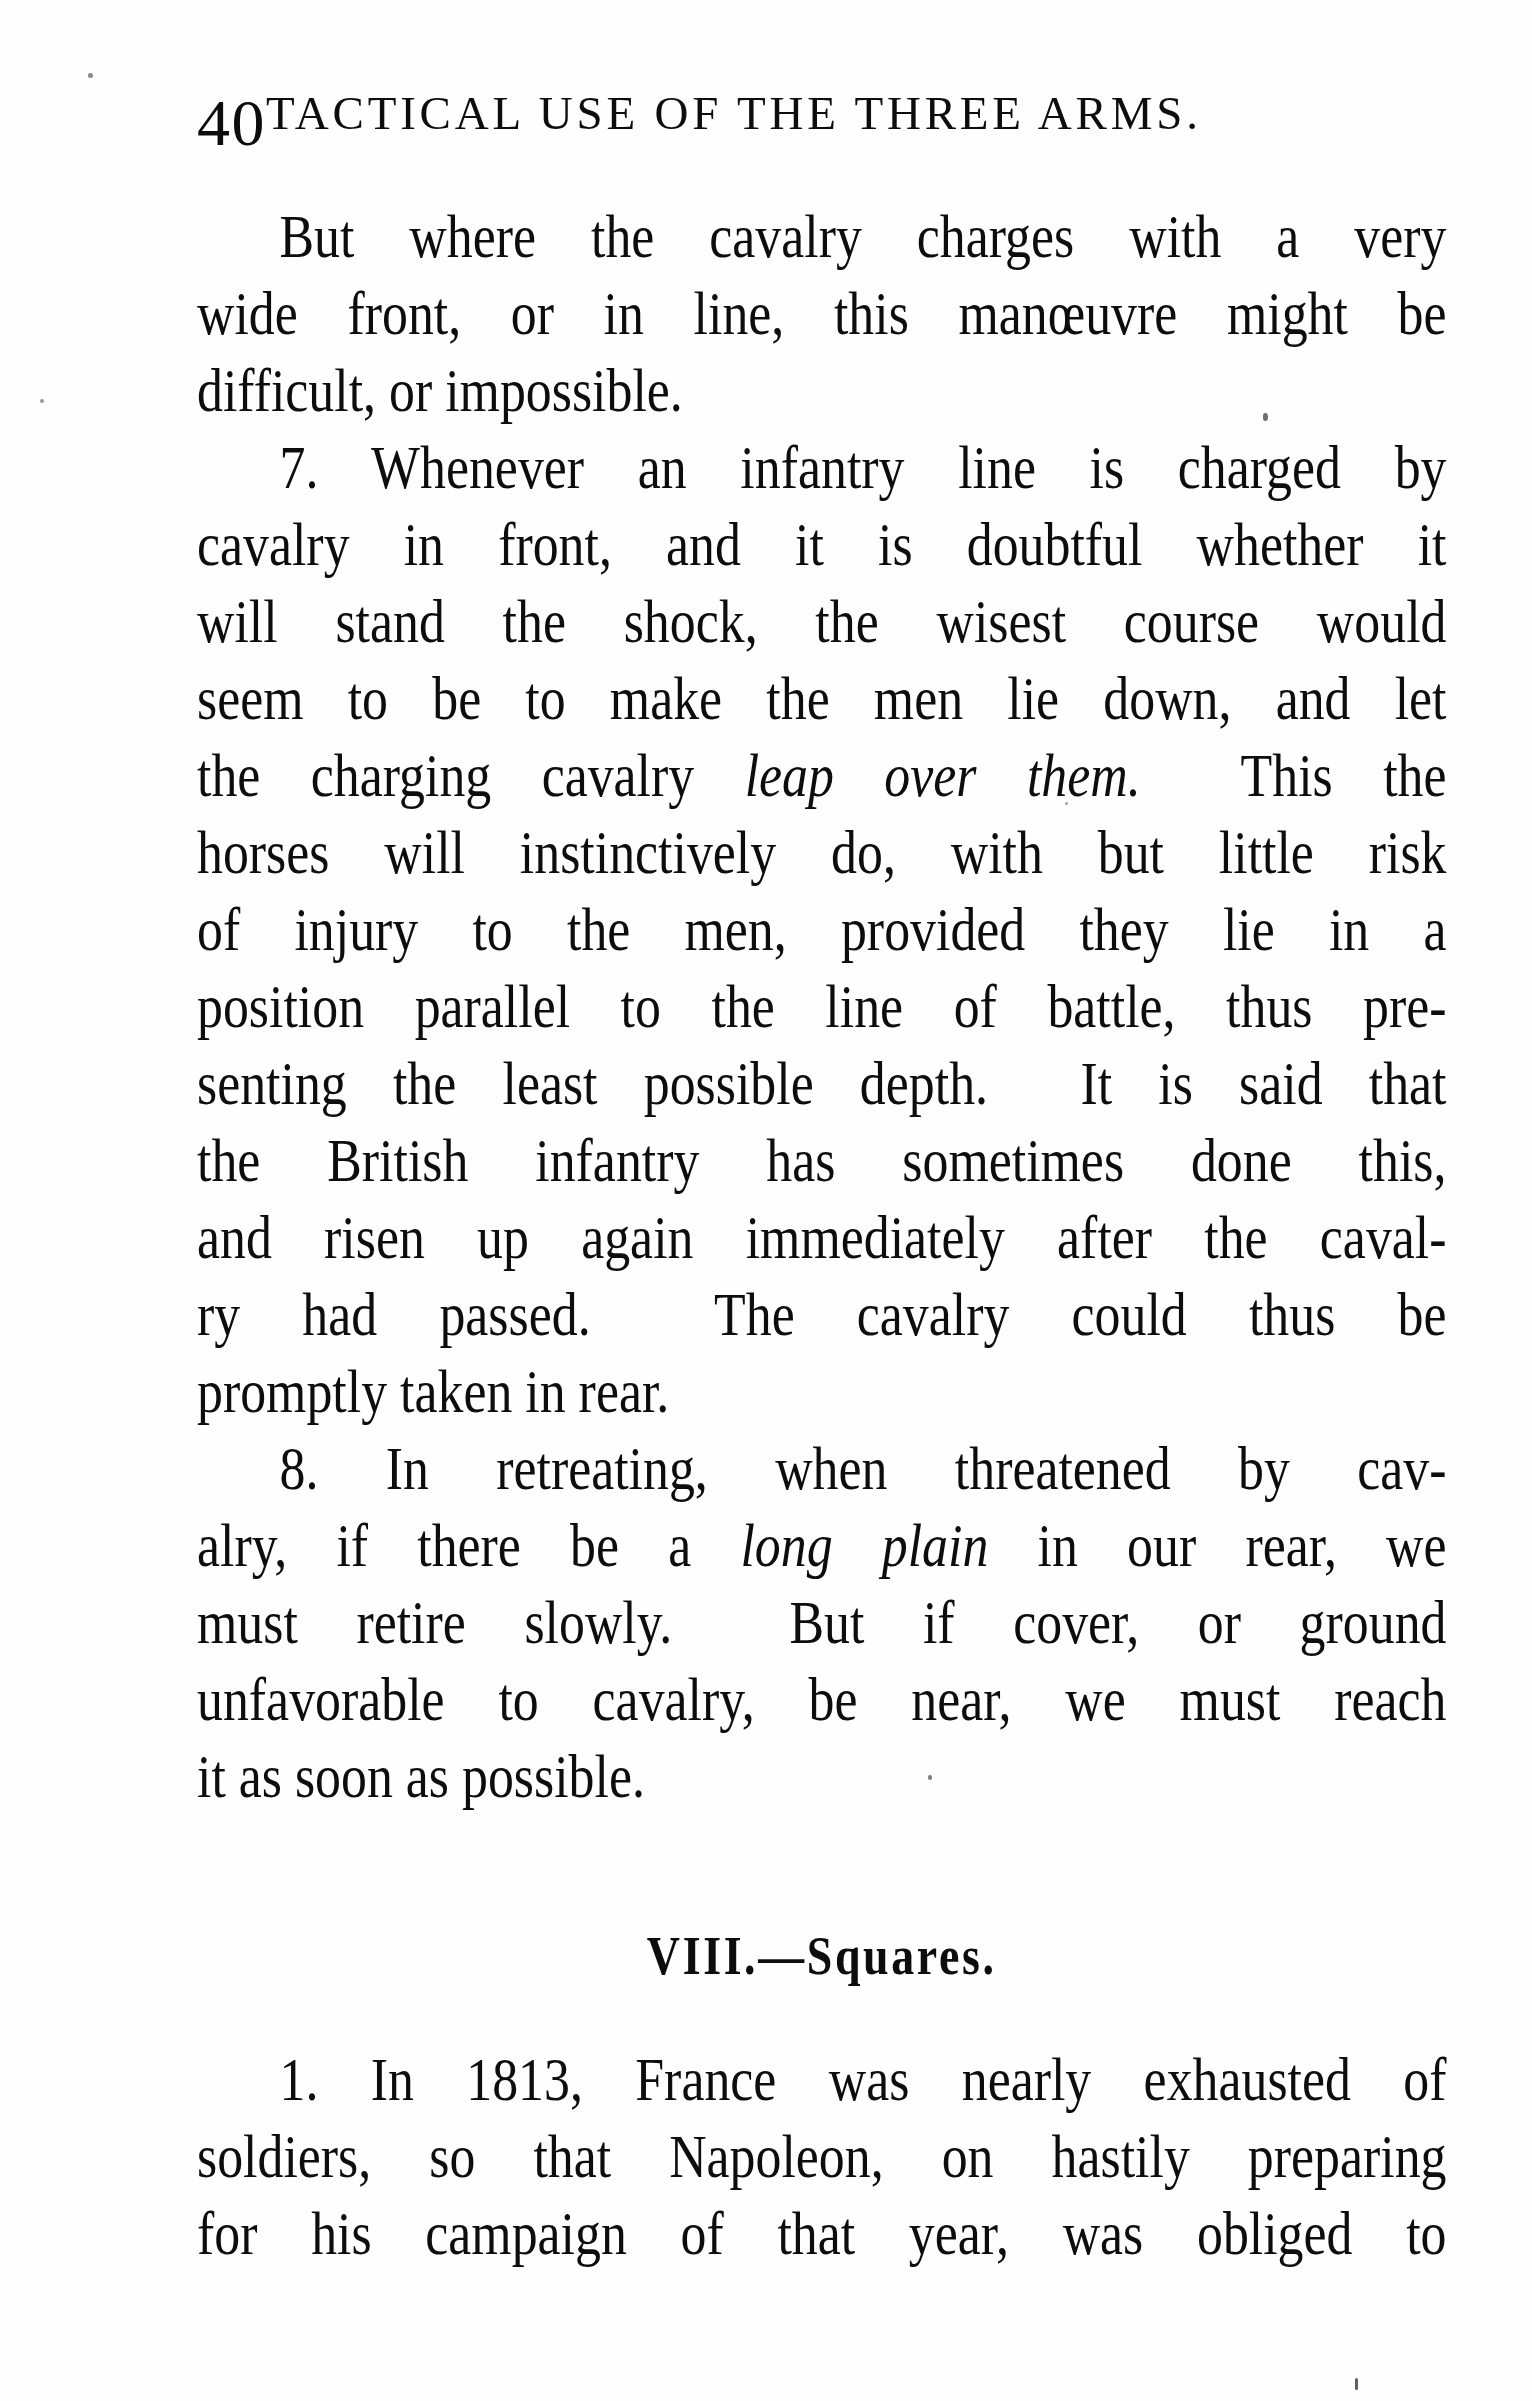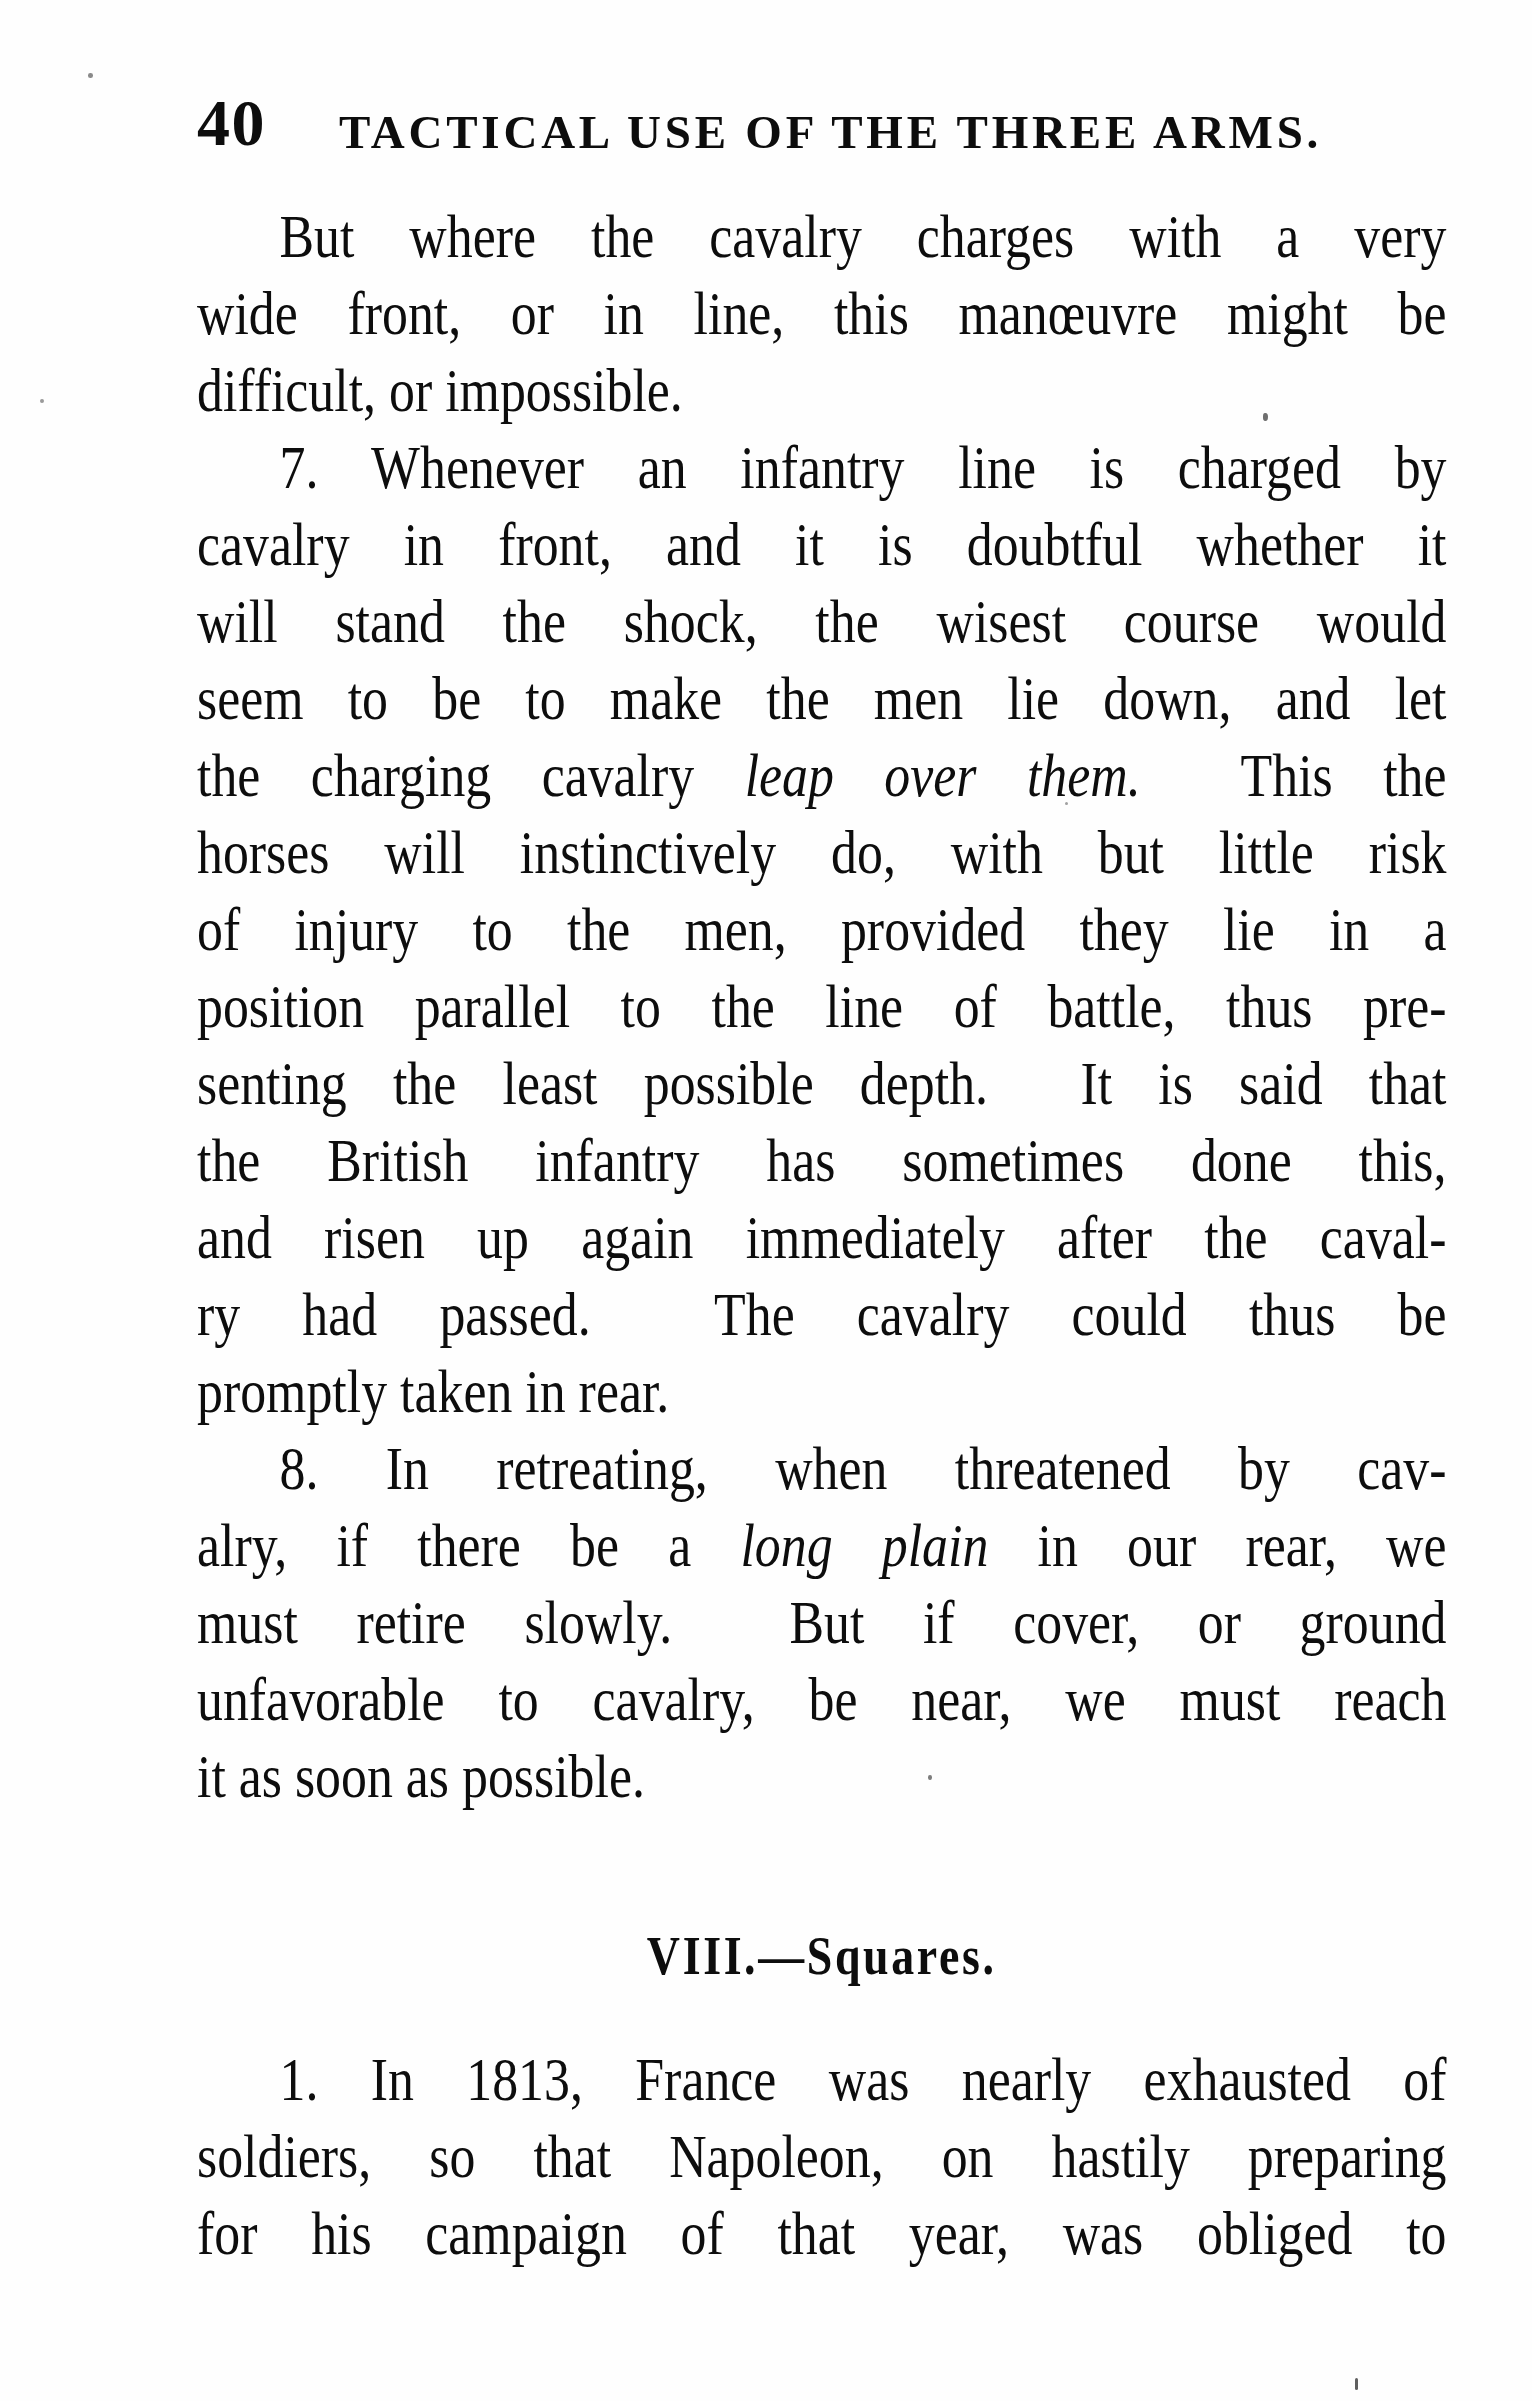--- a/index.html
+++ b/index.html
@@ -12,33 +12,31 @@
     font-family: "Liberation Serif", "DejaVu Serif", serif;
     color: #0d0d0d;
   }
   
   .running-head {
     position: absolute;
     top: 90px;
     left: 197px;
     right: 84px;
     display: flex;
-    align-items: flex-end;
-    font-weight: bold;
+    align-items: flex-start;
   }
   .pageno {
     font-size: 66px;
     line-height: 66px;
     letter-spacing: 1.5px;
   }
   .rtitle {
     font-size: 47px;
     line-height: 47px;
     letter-spacing: 3.8px;
-    margin-left: 73px;
     white-space: nowrap;
   }
   
   .textblock {
     position: absolute;
     top: 198px;
     left: 197px;
     width: 1250px;
   }
   .inner {

